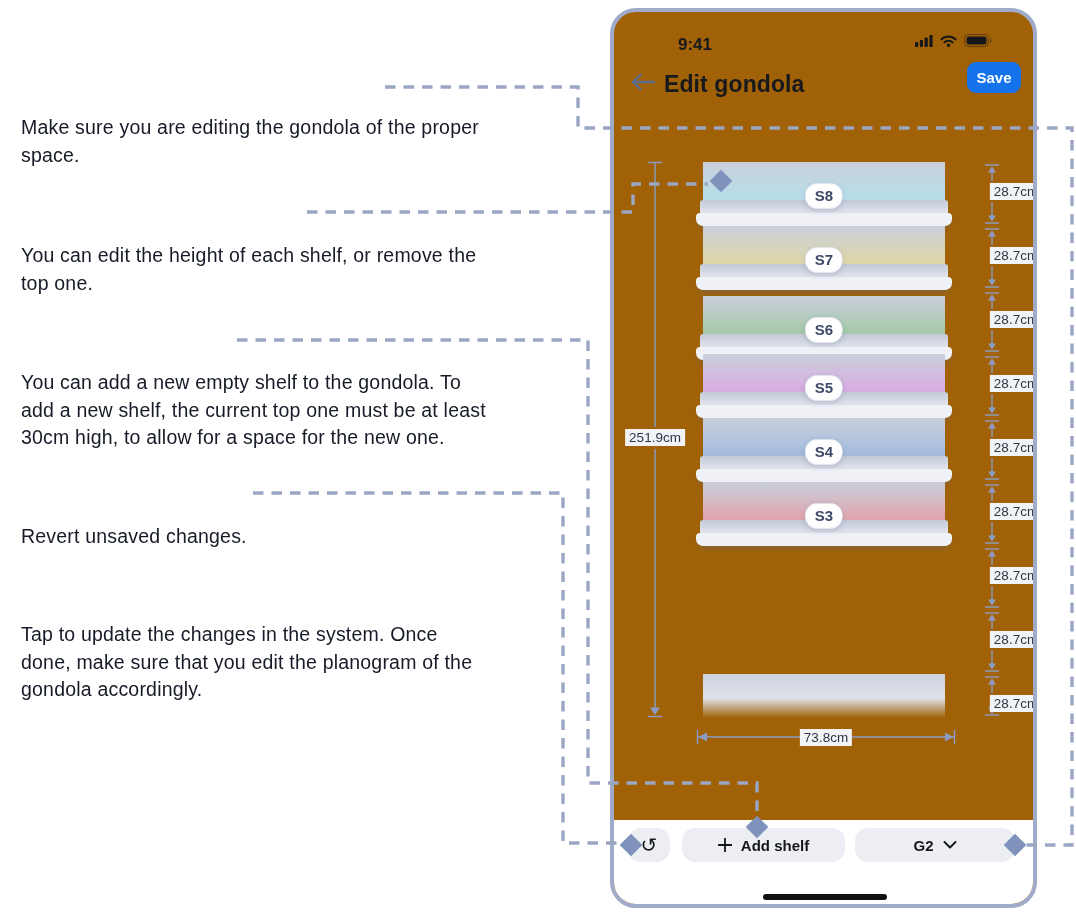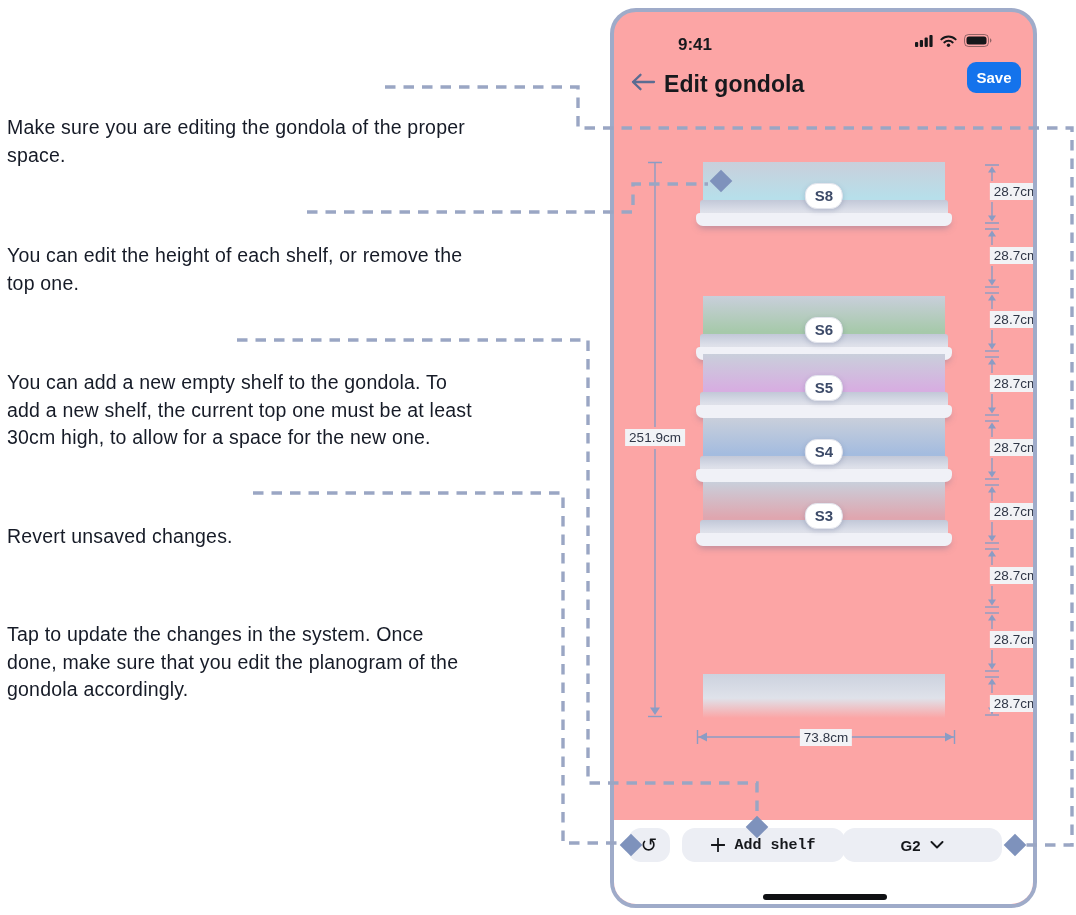--- a/index.html
+++ b/index.html
@@ -3,32 +3,32 @@
 <meta charset="utf-8">
 <style>
   html,body{margin:0;padding:0;}
   body{
     width:1076px;height:915px;position:relative;overflow:hidden;
     background:#ffffff;
     font-family:"Liberation Sans", sans-serif;
   }
   
   .note{
-    position:absolute;left:7px;color:#161b27;
+    position:absolute;left:21px;color:#161b27;
     font-size:19.5px;line-height:27.5px;font-weight:500;
     letter-spacing:.2px;white-space:pre-line;width:560px;
   }
   
   #connector-svg{position:absolute;left:0;top:0;z-index:30;pointer-events:none;}
   #connector-svg path.dash{fill:none;stroke:#9aa6c4;stroke-width:3.4;stroke-dasharray:10.5 8;}
   #connector-svg rect.diamond{fill:#7e92bc;}
   
   .phone{
     position:absolute;left:610px;top:8px;width:427px;height:900px;z-index:10;
-    background:#fca5a5;border:4px solid #9fabc9;border-radius:26px;
+    background:#a16207;border:4px solid #9fabc9;border-radius:26px;
     box-sizing:border-box;overflow:hidden;
   }
   .phone-inner{position:absolute;left:-4px;top:-4px;width:427px;height:900px;}
   
   .status-time{position:absolute;left:55px;top:27px;width:60px;text-align:center;
     font-size:17px;font-weight:700;color:#17191d;}
   .status-icons{position:absolute;right:45px;top:26px;display:flex;align-items:center;gap:7px;}
   
   .back-btn{position:absolute;left:20px;top:64px;width:28px;height:20px;}
   .hdr-title{position:absolute;left:54px;top:63px;font-size:23px;font-weight:700;color:#17191d;letter-spacing:.1px;}
@@ -57,22 +57,22 @@
   .dim-label{position:absolute;background:#f2f3f6;color:#2f3646;
     font-size:13.5px;font-weight:500;height:17px;line-height:17px;padding:0 4px;
     transform:translateX(-50%);white-space:nowrap;}
   .dim-label.right{left:383px;margin-left:23px;}
   
   .toolbar{position:absolute;left:0;top:812px;width:427px;height:88px;background:#ffffff;}
   .pill{position:absolute;top:8px;height:34px;border-radius:13px;background:#eceef4;border:none;
     display:flex;align-items:center;justify-content:center;gap:9px;
     font-family:inherit;font-size:15px;font-weight:600;color:#15171b;}
   .pill.revert{left:18px;width:42px;}
-  .pill.add{left:72px;width:163px;font-family:Liberation Mono, monospace;}
-  .pill.selector{left:232px;width:160px;}
+  .pill.add{left:72px;width:163px;}
+  .pill.selector{left:245px;width:160px;}
   .undo-glyph{font-family:"DejaVu Sans",sans-serif;font-size:20px;font-weight:400;color:#131519;line-height:1;}
   .home-indicator{position:absolute;left:153px;top:886px;width:124px;height:5.5px;border-radius:3px;background:#0f1013;}
 </style>
 </head>
 <body>
 
 <div class="note" style="top:114px">Make sure you are editing the gondola of the proper
 space.</div>
 <div class="note" style="top:242px">You can edit the height of each shelf, or remove the
 top one.</div>
@@ -114,20 +114,26 @@
     </div>
     <div class="hdr-title">Edit gondola</div>
     <button class="save-btn">Save</button>
 
     <div id="shelf-stack">
         <div class="shelf-unit" style="top: 154px;">
           <div class="space" style="background:linear-gradient(180deg,#c9cfdb 0%, #b7dfea 94%)"></div>
           <div class="board-top"></div>
           <div class="board-lip"></div>
           <div class="shelf-badge">S8</div>
+        </div>
+        <div class="shelf-unit" style="top: 218px;">
+          <div class="space" style="background:linear-gradient(180deg,#c9cfdb 0%, #ded7ab 94%)"></div>
+          <div class="board-top"></div>
+          <div class="board-lip"></div>
+          <div class="shelf-badge">S7</div>
         </div>
         <div class="shelf-unit" style="top: 288px;">
           <div class="space" style="background:linear-gradient(180deg,#c9cfdb 0%, #a6c9aa 94%)"></div>
           <div class="board-top"></div>
           <div class="board-lip"></div>
           <div class="shelf-badge">S6</div>
         </div>
         <div class="shelf-unit" style="top: 346px;">
           <div class="space" style="background:linear-gradient(180deg,#c9cfdb 0%, #d7aee1 94%)"></div>
           <div class="board-top"></div>

